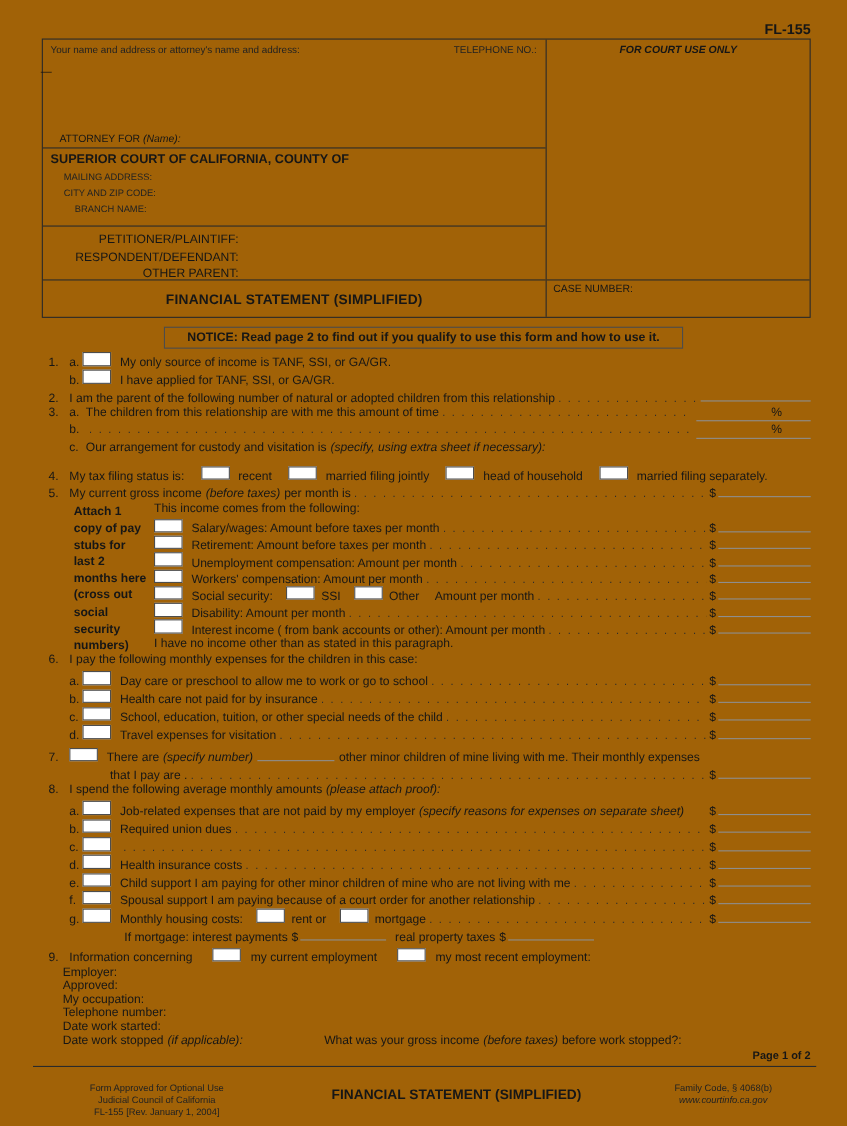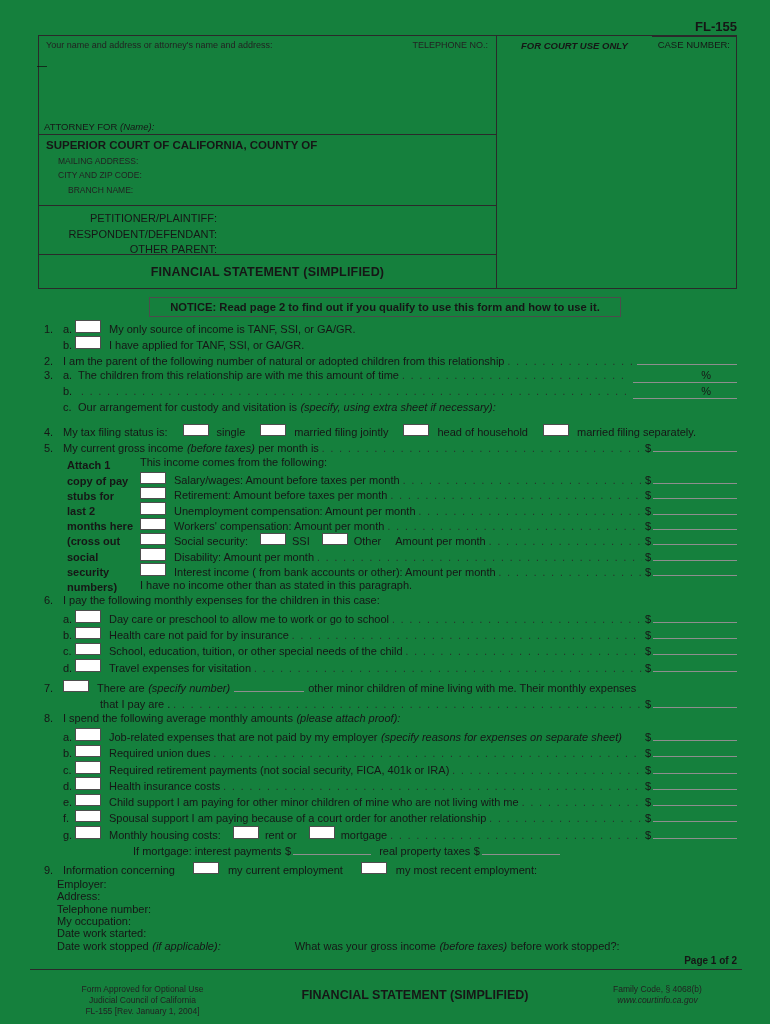--- a/index.html
+++ b/index.html
@@ -1,40 +1,40 @@
 <!DOCTYPE html>
 <html><head>
 <meta charset="utf-8">
 <style>
   html,body { margin:0; padding:0; background:#ffffff; }
   .page {
-    position:relative; width:770px; height:1024px; background:#15803d;
+    position:relative; width:770px; height:1024px; background:#a16207;
     font-family:"Liberation Sans","DejaVu Sans",sans-serif;
     color:#161616; font-size:11px; overflow:hidden;
   }
   * { box-sizing:border-box; }
 
   
   .form-number { padding:19px 33px 0 0; text-align:right; font-weight:bold; font-size:13px; height:35px; }
 
   
   .header-box { margin:0 33px 0 38px; border:1.7px solid #2a2a2a; display:flex; height:254px; }
   .hb-left { width:458px; border-right:1.7px solid #2a2a2a; display:flex; flex-direction:column; }
   .hb-name { height:99px; border-bottom:1.3px solid #2a2a2a; position:relative; padding:4px 8px 2px 7px; }
   .hb-name-top { display:flex; justify-content:space-between; font-size:9px; color:#222; }
   .hb-dash { position:absolute; left:-2px; top:24px; font-size:10px; letter-spacing:-1px; color:#111; }
-  .hb-attorney { position:absolute; left:5px; bottom:2px; font-size:9.5px; }
+  .hb-attorney { position:absolute; left:15px; bottom:2px; font-size:9.5px; }
   .hb-court { height:71px; border-bottom:1.3px solid #2a2a2a; padding:4px 0 0 7px; }
   .court-title { font-weight:bold; font-size:11.5px; }
   .court-line { font-size:8.5px; margin-top:4.5px; padding-left:12px; color:#222; }
   .court-line.branch { padding-left:22px; }
   .hb-parties { height:49px; border-bottom:1.3px solid #2a2a2a; padding-top:5px; }
   .party-line { width:178px; text-align:right; font-size:11px; line-height:15.5px; }
   .hb-title { flex:1; display:flex; align-items:center; justify-content:center; font-weight:bold; font-size:12.5px; letter-spacing:.2px; }
-  .hb-right { flex:1; display:flex; flex-direction:row; }
+  .hb-right { flex:1; display:flex; flex-direction:column; }
   .court-use-area { flex:1; text-align:center; padding-top:4px; font-weight:bold; font-style:italic; font-size:9.5px; }
   .case-box { height:34px; border-top:1.7px solid #2a2a2a; padding:2px 6px; font-size:9.5px; }
 
   
   .notice { margin:8px auto 0 auto; width:472px; border:1.6px solid #4c4c4c; text-align:center; font-weight:bold; font-size:11.2px; padding:3px 4px; }
 
   
   .items { margin:3px 33px 0 0; }
   .row { display:flex; align-items:baseline; height:16.3px; padding-left:44px; white-space:nowrap; }
   .row.income { height:15.3px; padding-left:140px; }
@@ -167,21 +167,21 @@
       <span class="lbl">Our arrangement for custody and visitation is</span>
       <span class="lbl it gap">(specify, using extra sheet if necessary):</span>
     </div>
 
     <div class="spacer6"></div>
 
     <div class="row">
       <span class="c-num">4.</span>
       <span class="lbl">My tax filing status is:</span>
       <span class="cb opt-cb"></span>
-      <span class="lbl opt-txt">single</span>
+      <span class="lbl opt-txt">recent</span>
       <span class="cb opt-cb"></span>
       <span class="lbl opt-txt">married filing jointly</span>
       <span class="cb opt-cb"></span>
       <span class="lbl opt-txt">head of household</span>
       <span class="cb opt-cb"></span>
       <span class="lbl opt-txt">married filing separately.</span>
     </div>
 
     <div class="row">
       <span class="c-num">5.</span>
@@ -346,21 +346,20 @@
       <span class="cb"></span>
       <span class="lbl">Required union dues</span>
       <span class="dots"></span>
       <span class="dollar">$</span>
       <span class="bl amount"></span>
     </div>
     <div class="row">
       <span class="c-num"></span>
       <span class="c-letter">c.</span>
       <span class="cb"></span>
-      <span class="lbl">Required retirement payments (not social security, FICA, 401k or IRA)</span>
       <span class="dots"></span>
       <span class="dollar">$</span>
       <span class="bl amount"></span>
     </div>
     <div class="row">
       <span class="c-num"></span>
       <span class="c-letter">d.</span>
       <span class="cb"></span>
       <span class="lbl">Health insurance costs</span>
       <span class="dots"></span>
@@ -391,21 +390,21 @@
       <span class="cb"></span>
       <span class="lbl">Monthly housing costs:</span>
       <span class="cb opt-cb2 small-gap"></span>
       <span class="lbl">rent or</span>
       <span class="cb opt-cb2 small-gap"></span>
       <span class="lbl">mortgage</span>
       <span class="dots"></span>
       <span class="dollar">$</span>
       <span class="bl amount"></span>
     </div>
-    <div class="row" style="padding-left:113px;margin-left:20px;">
+    <div class="row" style="padding-left:113px;">
       <span class="lbl">If mortgage:  interest payments</span>
       <span class="lbl gap">$</span>
       <span class="bl inline78"></span>
       <span class="lbl">real property taxes</span>
       <span class="lbl gap">$</span>
       <span class="bl inline78"></span>
     </div>
 
     <div class="spacer3"></div>
 
@@ -414,27 +413,27 @@
       <span class="lbl">Information concerning</span>
       <span class="cb" style="margin-left:18px;margin-right:9px;"></span>
       <span class="lbl">my current employment</span>
       <span class="cb" style="margin-left:18px;margin-right:9px;"></span>
       <span class="lbl">my most recent employment:</span>
     </div>
     <div class="row sub9">
         <span class="lbl">Employer:</span>
       </div>
     <div class="row sub9">
-        <span class="lbl">Address:</span>
+        <span class="lbl">Approved:</span>
+      </div>
+    <div class="row sub9">
+        <span class="lbl">My occupation:</span>
       </div>
     <div class="row sub9">
         <span class="lbl">Telephone number:</span>
-      </div>
-    <div class="row sub9">
-        <span class="lbl">My occupation:</span>
       </div>
     <div class="row sub9">
         <span class="lbl">Date work started:</span>
       </div>
     <div class="row sub9">
       <span class="lbl">Date work stopped</span>
       <span class="lbl it gap">(if applicable):</span>
       <span class="lbl q-gap">What was your gross income</span>
       <span class="lbl it gap">(before taxes)</span>
       <span class="lbl gap">before work stopped?:</span>

